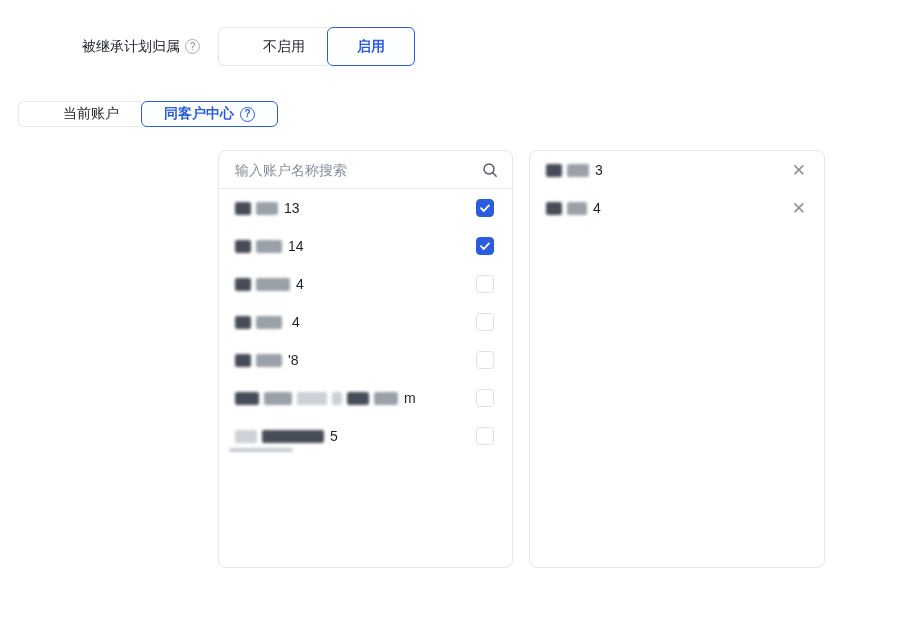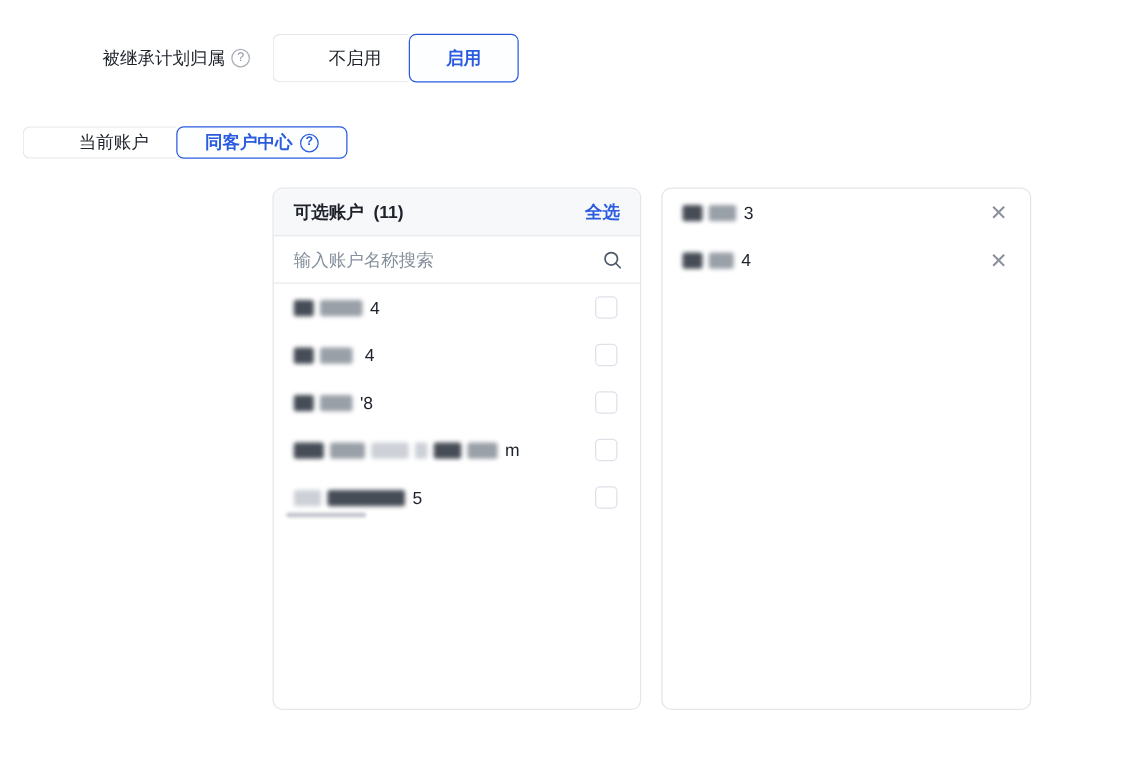--- a/index.html
+++ b/index.html
@@ -100,37 +100,57 @@
       </div>
     </div>
   </div>
 
   <div class="form-row row-3">
     <div class="label-col" style="height:0;"></div>
     <div class="content-col">
       <div class="panels">
 
         <div class="panel left">
-          <div class="panel-header">
-            <span class="panel-title"><span>可选账户</span>&nbsp;&nbsp;<span>(11)</span></span>
-            <span class="panel-action">全选</span>
-          </div>
           <div class="search-row">
             <input class="search-input" type="text" placeholder="输入账户名称搜索" style="">
             <span class="search-icon">
               <svg width="16" height="16" viewBox="0 0 16 16" fill="none">
                 <circle cx="7" cy="7" r="5" stroke="#4e5969" stroke-width="1.4"></circle>
                 <line x1="10.8" y1="10.8" x2="14.2" y2="14.2" stroke="#4e5969" stroke-width="1.4" stroke-linecap="round"></line>
               </svg>
             </span>
           </div>
           <div class="list" id="available-list">
               <div class="list-row">
                 <span class="acct-name">
                   <span class="mask tone-dark" style="width: 16px;"></span>
+                  <span class="mask tone-mid" style="width: 22px;"></span>
+                  <span class="suffix">13</span>
+                </span>
+                <span class="checkbox checked">
+                  <svg width="12" height="12" viewBox="0 0 12 12" fill="none">
+                    <polyline points="2,6.2 4.8,9 10,3.4" stroke="#ffffff" stroke-width="1.8" stroke-linecap="round" stroke-linejoin="round"></polyline>
+                  </svg>
+                </span>
+              </div>
+              <div class="list-row">
+                <span class="acct-name">
+                  <span class="mask tone-dark" style="width: 16px;"></span>
+                  <span class="mask tone-mid" style="width: 26px;"></span>
+                  <span class="suffix">14</span>
+                </span>
+                <span class="checkbox checked">
+                  <svg width="12" height="12" viewBox="0 0 12 12" fill="none">
+                    <polyline points="2,6.2 4.8,9 10,3.4" stroke="#ffffff" stroke-width="1.8" stroke-linecap="round" stroke-linejoin="round"></polyline>
+                  </svg>
+                </span>
+              </div>
+              <div class="list-row">
+                <span class="acct-name">
+                  <span class="mask tone-dark" style="width: 16px;"></span>
                   <span class="mask tone-mid" style="width: 34px;"></span>
                   <span class="suffix">4</span>
                 </span>
                 <span class="checkbox"></span>
               </div>
               <div class="list-row">
                 <span class="acct-name">
                   <span class="mask tone-dark" style="width: 16px;"></span>
                   <span class="mask tone-mid" style="width: 26px;"></span>
                   <span class="suffix"> 4</span>

